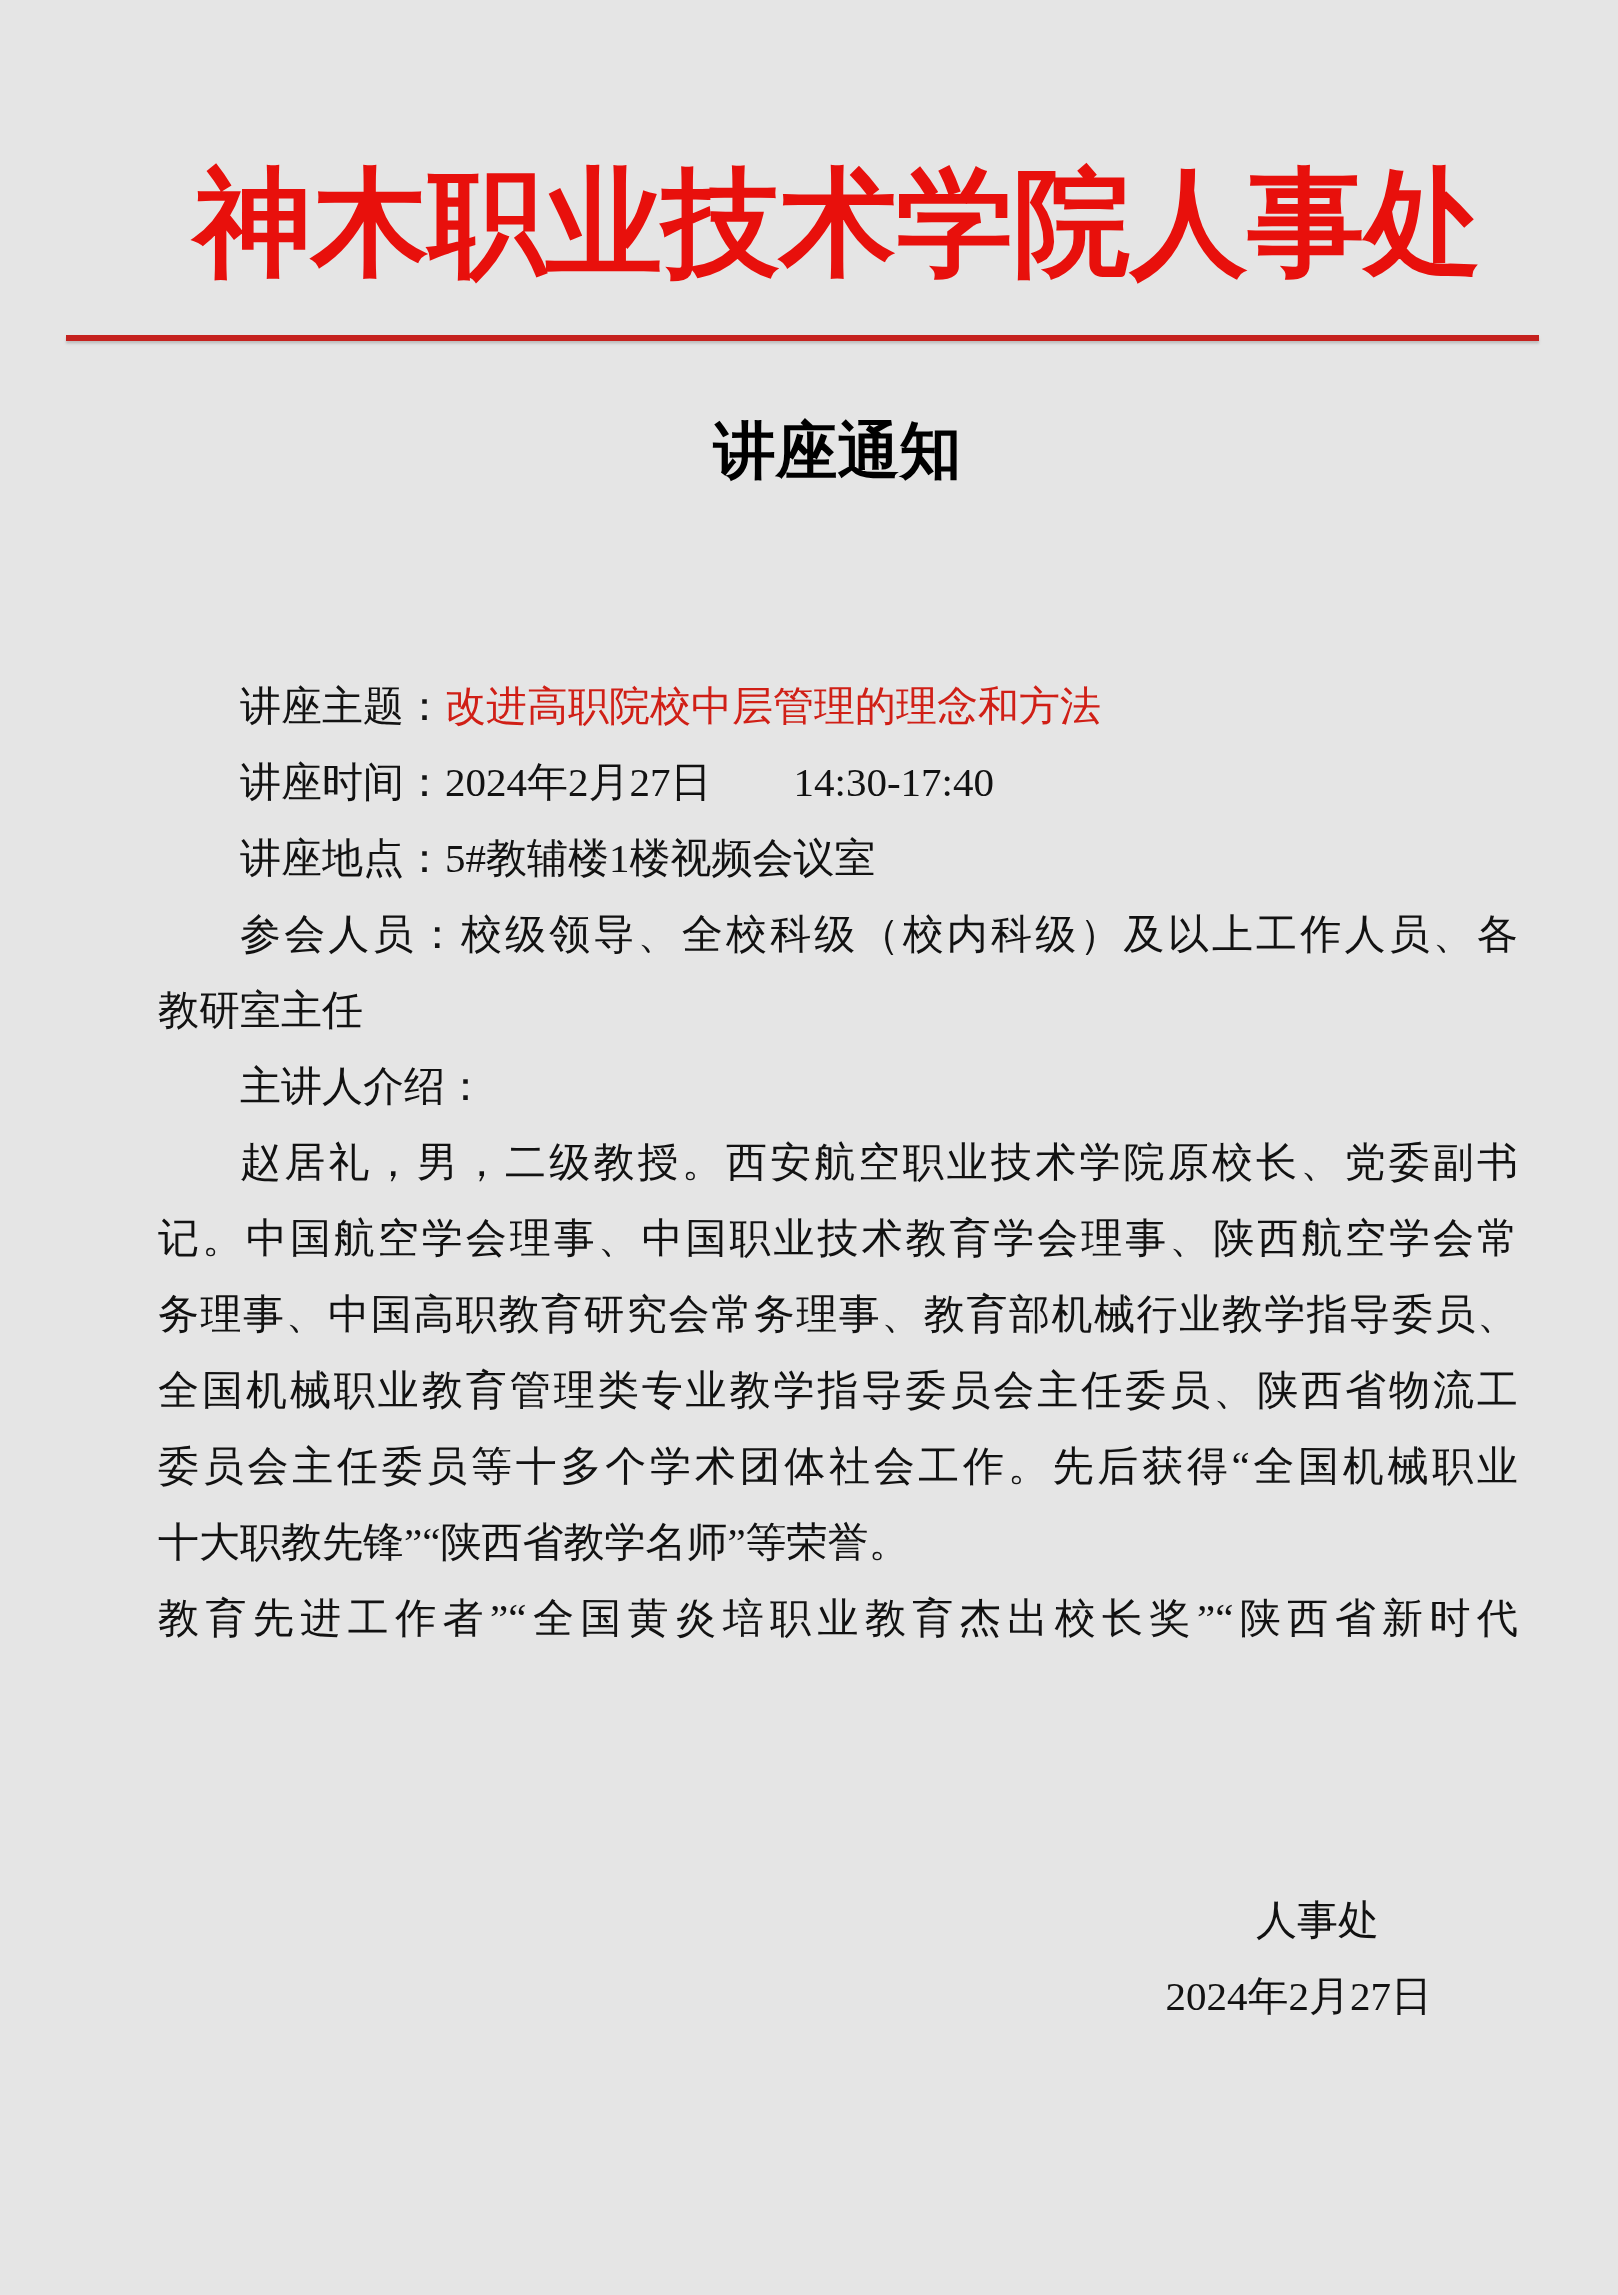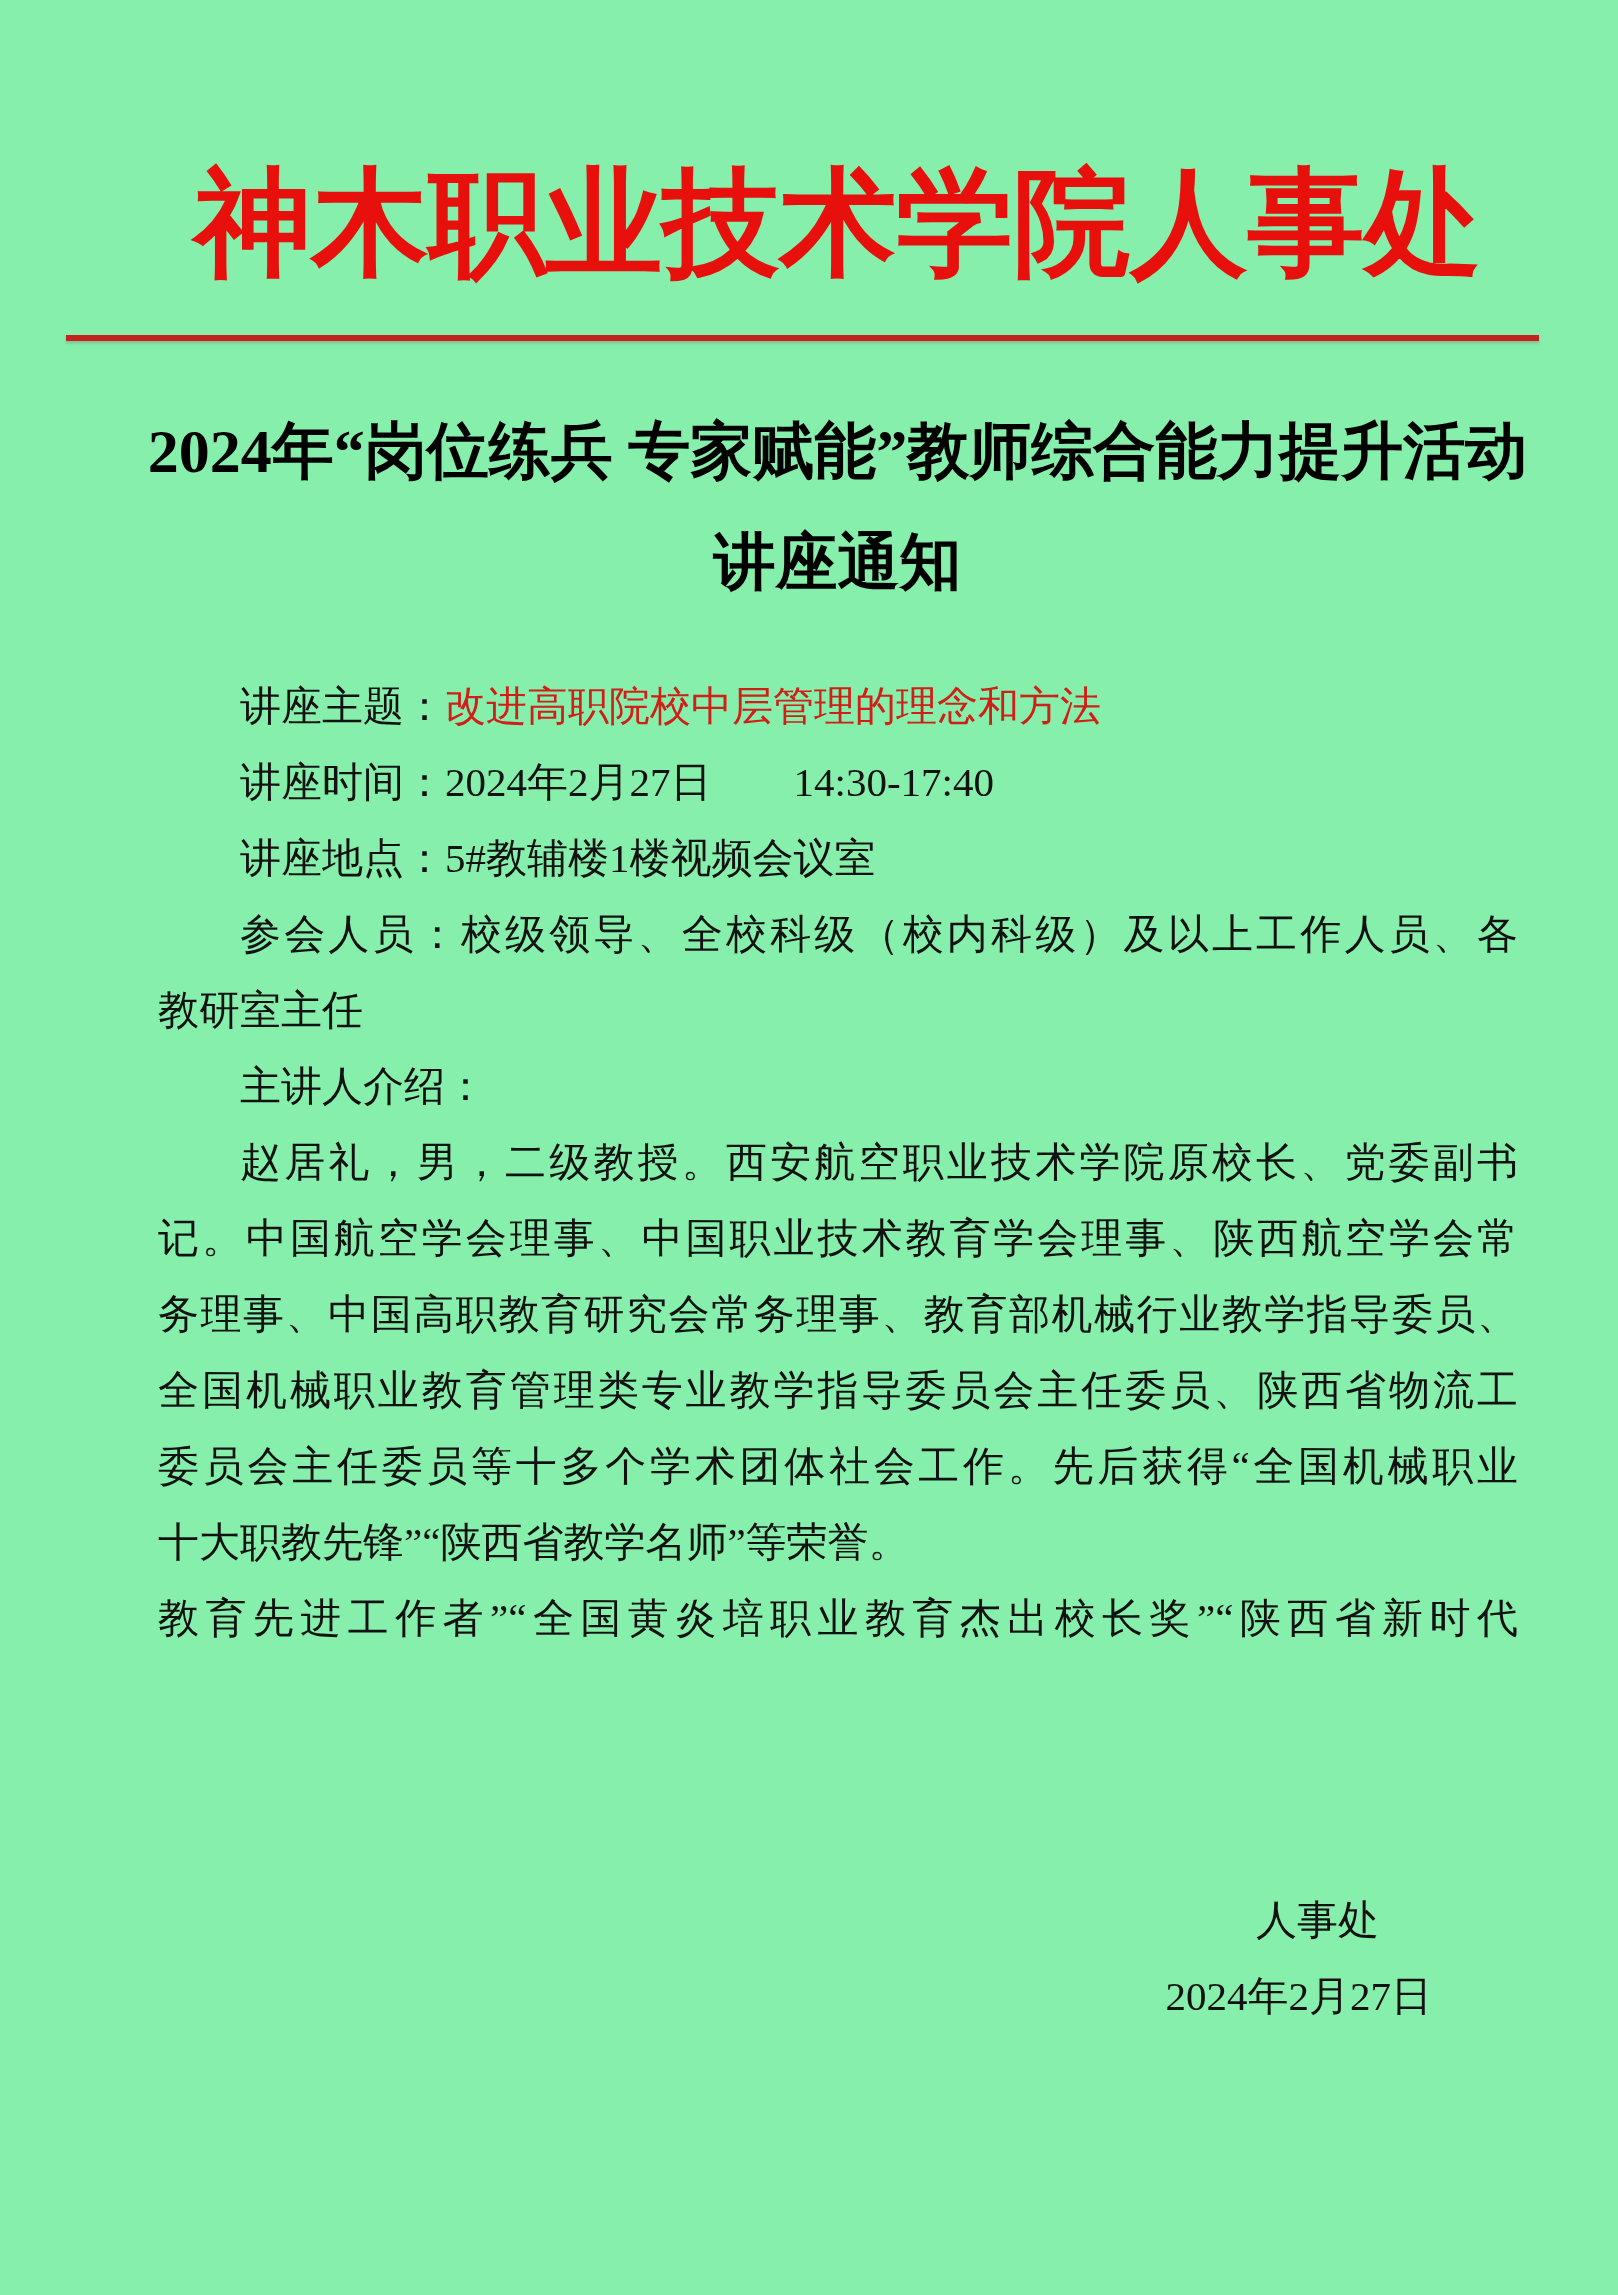--- a/index.html
+++ b/index.html
@@ -4,21 +4,21 @@
 <style>
   html, body {
     margin: 0;
     padding: 0;
     background: #ffffff;
   }
   .page {
     position: relative;
     width: 1619px;
     height: 2295px;
-    background: #86efac;
+    background: #e5e5e5;
     overflow: hidden;
     font-family: "Liberation Serif", serif;
     color: #121212;
   }
 
   
   .letterhead {
     position: absolute;
     top: 164px;
     left: 158px;
@@ -96,21 +96,20 @@
 </head>
 <body>
 
 <div class="page">
 
   <div class="letterhead">神木职业技术学院人事处</div>
 
   <div class="red-divider"></div>
 
   <div class="doc-title">
-    <div class="t-line">2024年“岗位练兵 专家赋能”教师综合能力提升活动</div>
     <div class="t-line">讲座通知</div>
   </div>
 
   <div class="body-text">
 
     <div class="line indent">
       <span>讲座主题：</span><span class="topic-value">改进高职院校中层管理的理念和方法</span>
     </div>
 
     <div class="line indent">讲座时间：2024年2月27日　　14:30-17:40</div>

